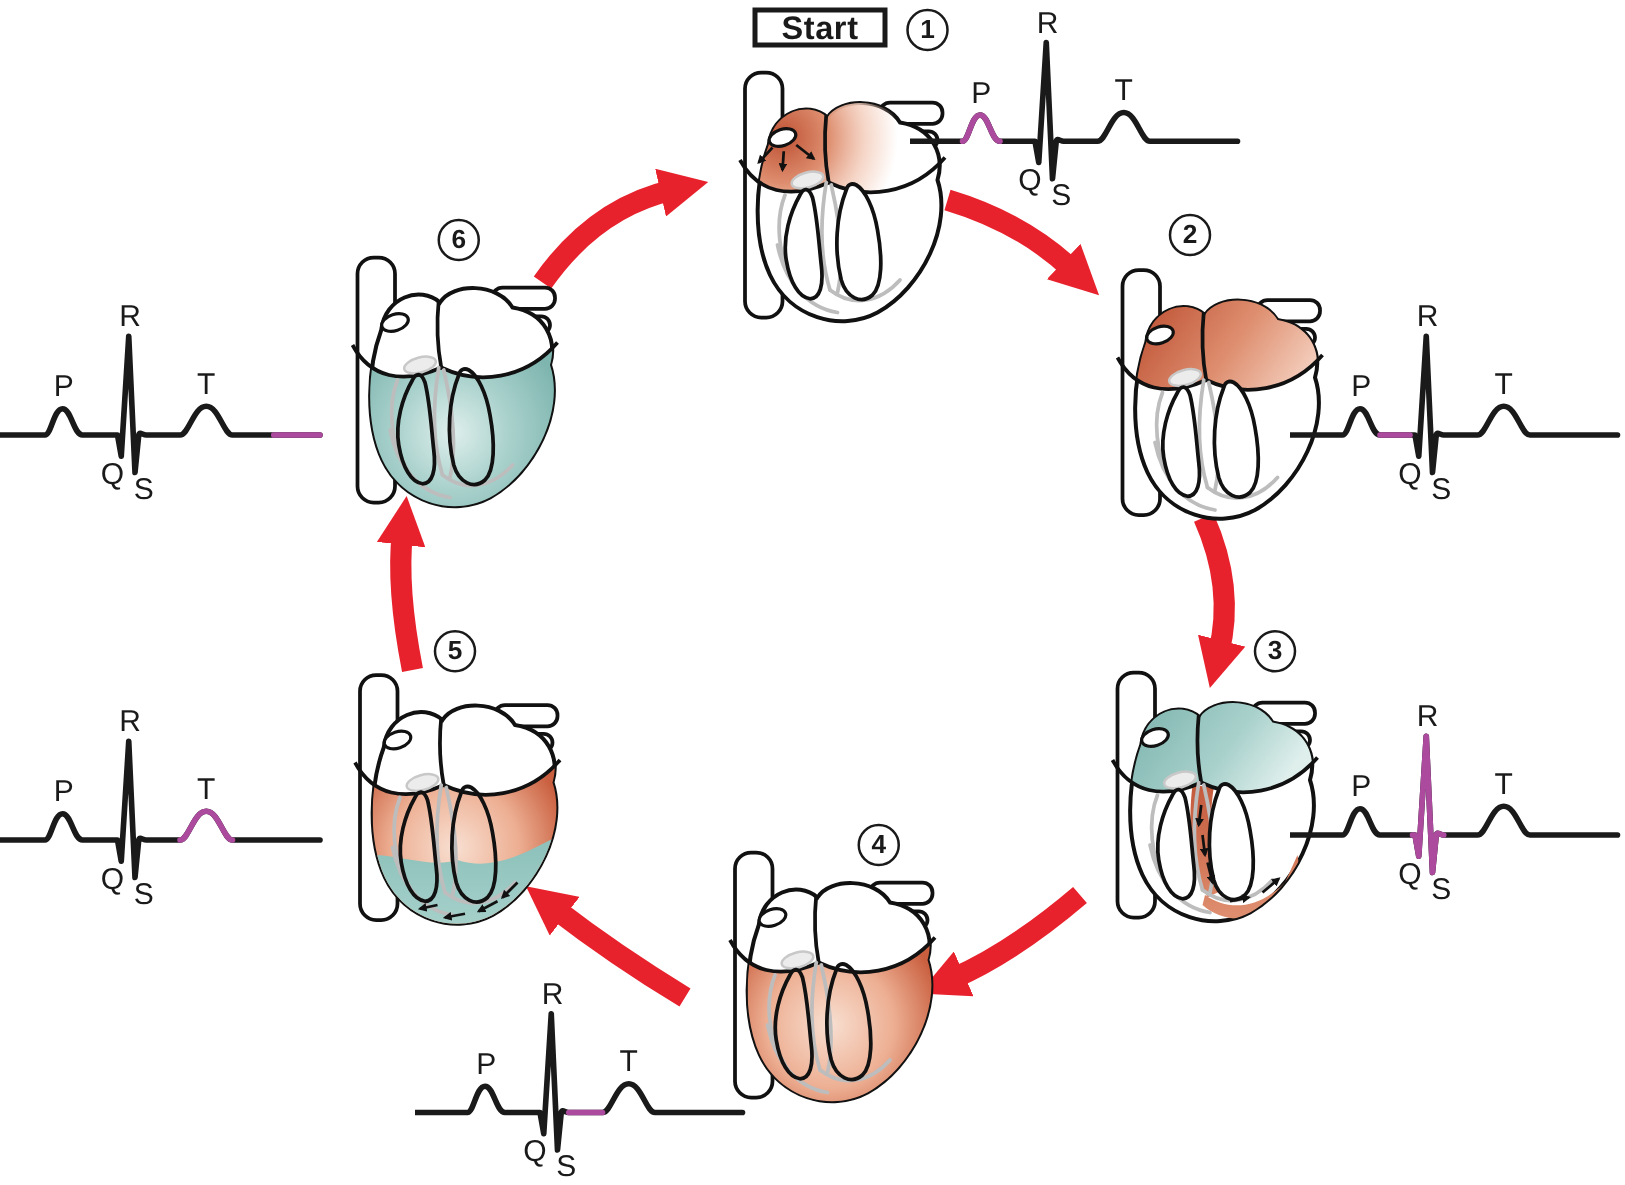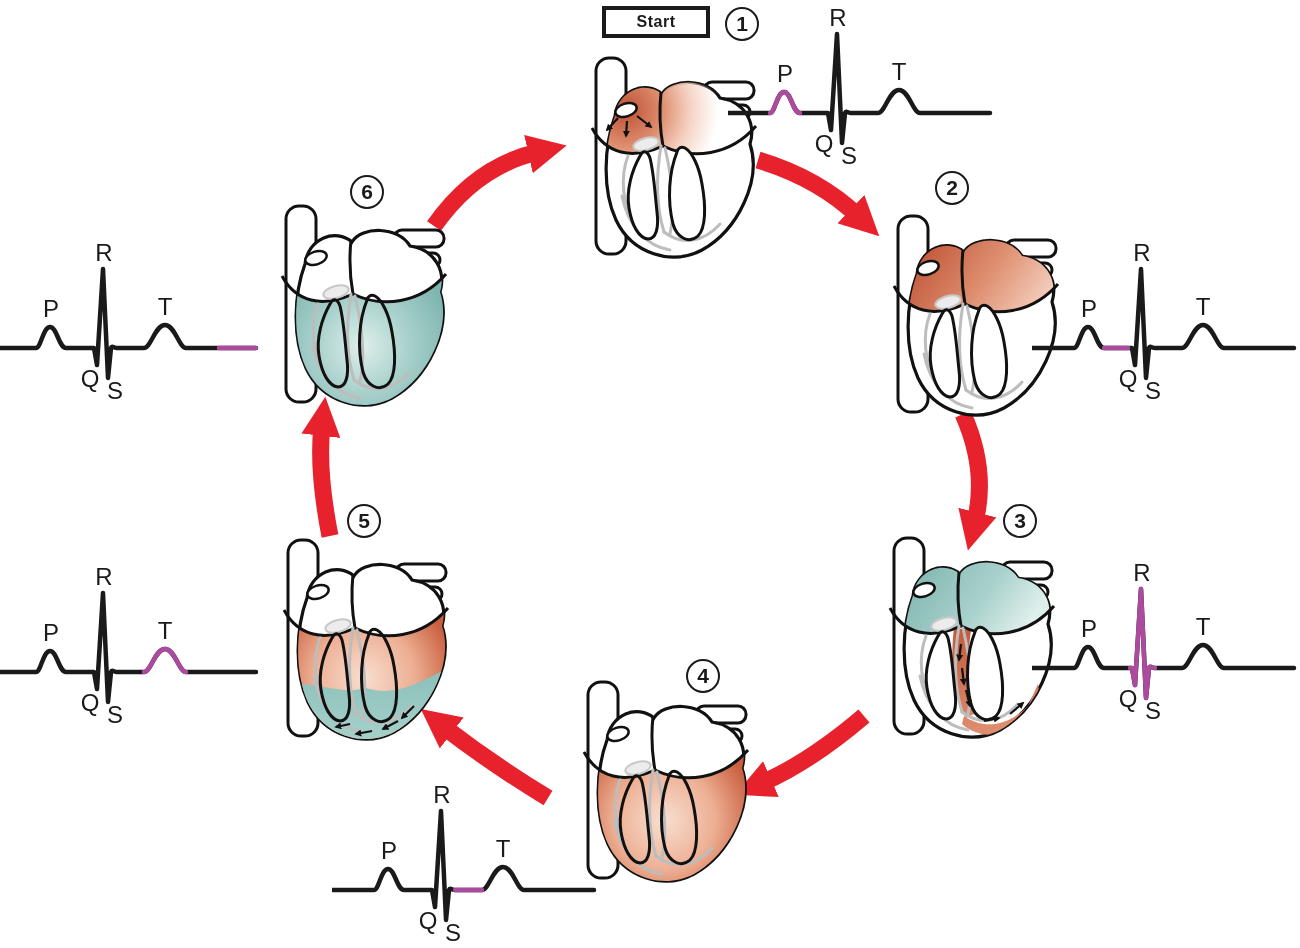--- a/index.html
+++ b/index.html
@@ -4,21 +4,21 @@
 <style>
   html,body{margin:0;padding:0;background:#fff;}
   #canvas{
     position:relative;width:1300px;height:948px;background:#fff;overflow:hidden;
     font-family:"Liberation Sans",sans-serif;color:#1a1a1a;
   }
   .abs{position:absolute;}
   #start-box{
     left:602px;top:6px;width:100px;height:24px;border:4px solid #1a1a1a;background:#fff;
     display:flex;align-items:center;justify-content:center;
-    font-weight:bold;font-size:16px;letter-spacing:.5px;
+    font-weight:bold;font-size:26px;letter-spacing:.5px;
   }
   .badge{
     width:30px;height:30px;border:2.5px solid #1a1a1a;border-radius:50%;background:#fff;
     display:flex;align-items:center;justify-content:center;
     font-weight:bold;font-size:21px;
   }
   svg{display:block;}
   svg text{font-family:"Liberation Sans",sans-serif;}
 </style>
 </head>

